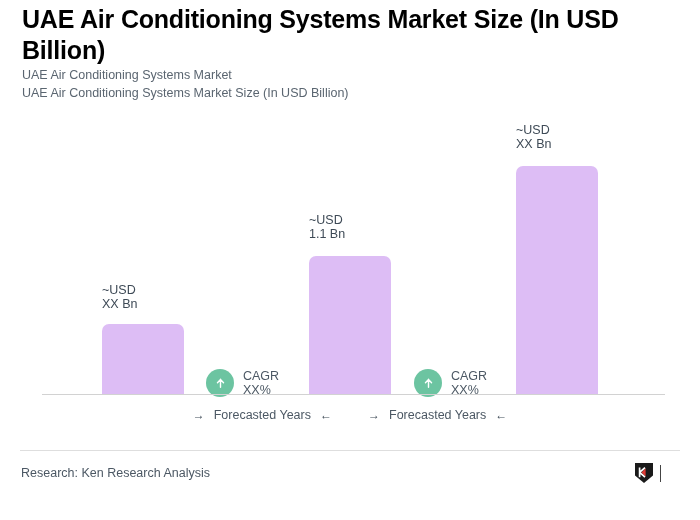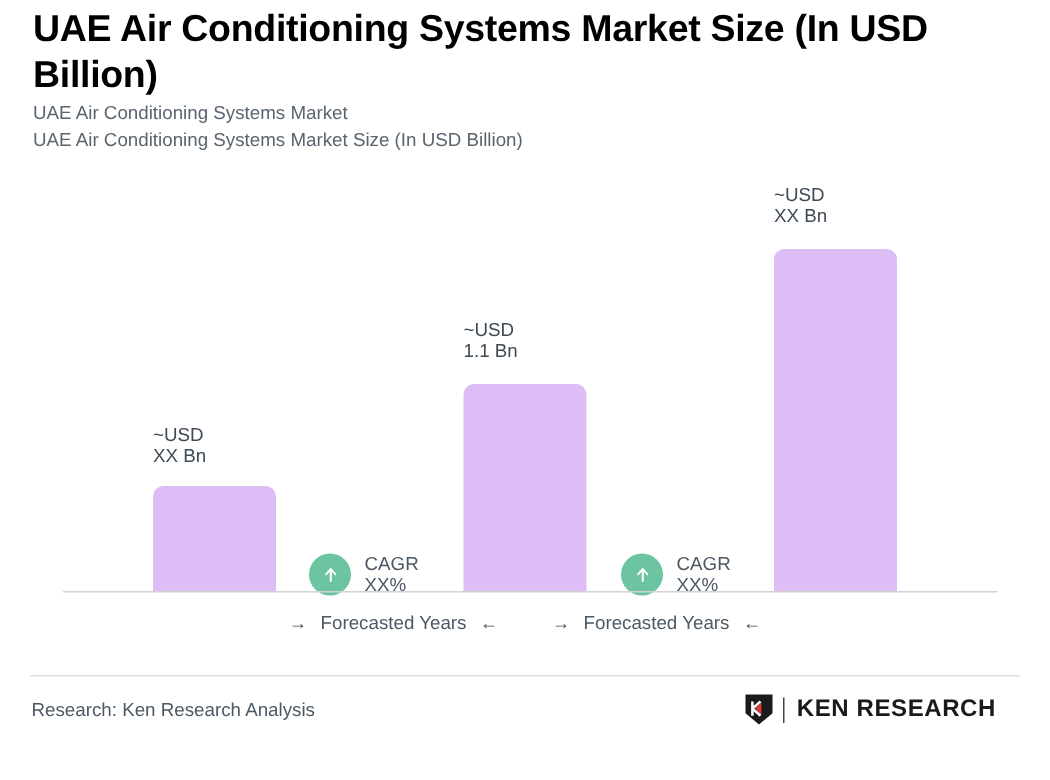--- a/index.html
+++ b/index.html
@@ -222,15 +222,14 @@
 <div class="footer-divider"></div>
 <div class="footer">
   <div class="sources">Research: Ken Research Analysis</div>
   <div class="logo">
     <svg width="20" height="22" viewBox="0 0 20 22" aria-hidden="true">
       <path d="M1 1 H19 V13.5 L10 21 L1 13.5 Z" fill="#1a1a1a"></path>
       <path d="M11.6 6.2 L11.6 14.6 L7.4 10.4 Z" fill="#e03a34"></path>
       <path d="M5.6 5.6 L5.6 15.2 M5.6 10.4 L11.0 5.6 M5.6 10.4 L11.0 15.2" stroke="#ffffff" stroke-width="1.7" fill="none"></path>
     </svg>
     <div class="logo-sep"></div>
-    <div class="logo-word">KEN RESEARCH</div>
   </div>
 </div>
 
 </body></html>

